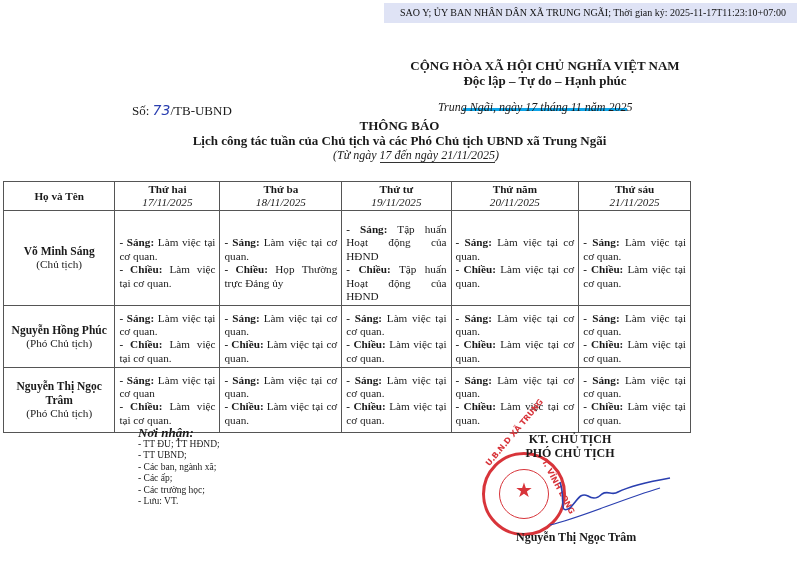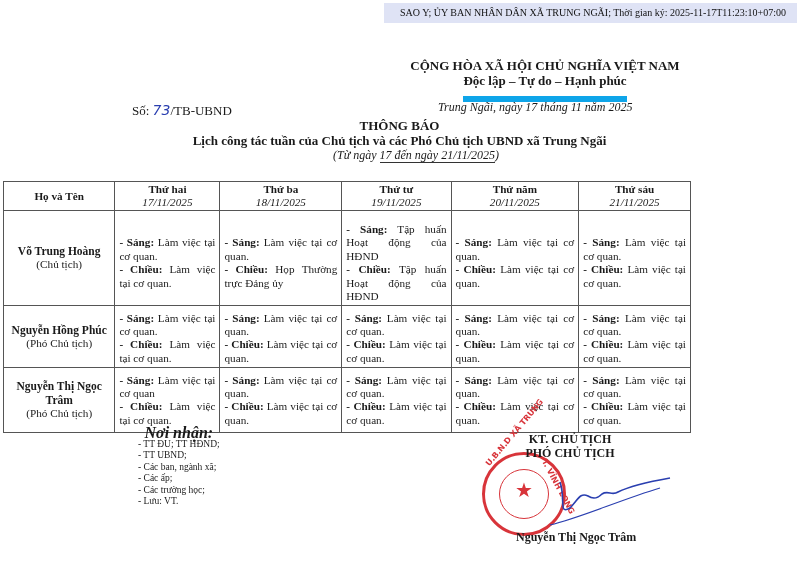--- a/index.html
+++ b/index.html
@@ -11,21 +11,21 @@
     background: #dfe3f5; font-size: 10px; line-height: 20px; padding-left: 16px;
     color: #111; white-space: nowrap; overflow: hidden;
   }
 
   .left-head { position: absolute; left: 100px; top: 58px; width: 160px; text-align: center; font-weight: bold; font-size: 13px; line-height: 15px; }
   .left-head .underline { display: inline-block; border-bottom: 1px solid #333; padding-bottom: 1px; }
   .doc-no { position: absolute; left: 132px; top: 102px; font-size: 13px; white-space: nowrap; }
   .doc-no .handnum { color: #2a3fb0; font-family: "DejaVu Sans", sans-serif; font-size: 14px; font-style: italic; }
 
   .right-head { position: absolute; left: 395px; top: 58px; width: 300px; text-align: center; font-weight: bold; font-size: 13px; line-height: 15px; }
-  .right-head .motto { display: inline-block; border-bottom: 6px solid #0ea5e9; padding-bottom: 8px; }
+  .right-head .motto { display: inline-block; border-bottom: 3px solid #0ea5e9; padding-bottom: 20px; }
   .date-line { position: absolute; left: 438px; top: 100px; font-style: italic; font-size: 12px; white-space: nowrap; }
 
   .title-block { position: absolute; left: 0; width: 799px; text-align: center; }
   .t1 { top: 118px; font-weight: bold; font-size: 13px; }
   .t2 { top: 133px; font-weight: bold; font-size: 13px; }
   .t3 { top: 148px; font-style: italic; font-size: 12px; padding-left: 33px; }
   .t3 .ul { border-bottom: 1px solid #333; }
 
   table.schedule {
     position: absolute; left: 3px; top: 181px; width: 688px;
@@ -38,21 +38,21 @@
   td.person .nm { display: block; font-weight: bold; font-size: 11.5px; }
   td.cell { padding: 2px 4px 2px 4px; text-align: justify; vertical-align: top; }
   td.cell .ln { display: block; }
   td.cell b { font-weight: bold; margin-top: 12px; }
   tr.r1 td { height: 80px; padding-top: 12px; }
   tr.r2 td { height: 62px; padding-top: 5px; }
   tr.r3 td { height: 65px; padding-top: 2px; }
   td.person { vertical-align: middle !important; padding-top: 2px !important; }
 
   .recipients { position: absolute; left: 138px; top: 427px; font-size: 9.5px; line-height: 11.5px; }
-  .recipients .hd { font-style: italic; font-weight: bold; font-size: 16px; text-align: center; }
+  .recipients .hd { font-style: italic; font-weight: bold; font-size: 13px; }
 
   .sign { position: absolute; left: 510px; top: 432px; width: 120px; text-align: center; font-weight: bold; font-size: 12px; line-height: 14px; }
   .seal { position: absolute; left: 482px; top: 452px; width: 84px; height: 84px; border-radius: 50%; border: 3px solid #d8343a; }
   .seal .inner { position: absolute; left: 14px; top: 14px; width: 50px; height: 50px; border-radius: 50%; border: 1.5px solid #d8343a; }
   .seal .star { position: absolute; left: 0; top: 10px; width: 100%; text-align: center; color: #d8343a; font-size: 20px; line-height: 20px; font-family: "DejaVu Sans", sans-serif; }
   .seal-text { position: absolute; color: #d8343a; font-size: 8px; font-weight: bold; font-family: "DejaVu Sans", sans-serif; }
   .signature-svg { position: absolute; left: 540px; top: 470px; }
   .signer { position: absolute; left: 516px; top: 530px; font-weight: bold; font-size: 12px; white-space: nowrap; }
 </style>
 </head>
@@ -93,21 +93,21 @@
       <th>Họ và Tên</th>
       <th><span>Thứ hai</span><span class="d">17/11/2025</span></th>
       <th><span>Thứ ba</span><span class="d">18/11/2025</span></th>
       <th><span>Thứ tư</span><span class="d">19/11/2025</span></th>
       <th><span>Thứ năm</span><span class="d">20/11/2025</span></th>
       <th><span>Thứ sáu</span><span class="d">21/11/2025</span></th>
     </tr>
   </thead>
   <tbody>
     <tr class="r1">
-      <td class="person"><span class="nm">Võ Trung Hoàng</span><span>(Chủ tịch)</span></td>
+      <td class="person"><span class="nm">Võ Minh Sáng</span><span>(Chủ tịch)</span></td>
       <td class="cell">
           <span class="ln"><b>- Sáng:</b> <span>Làm việc tại cơ quan.</span></span>
           <span class="ln"><b>- Chiều:</b> <span>Làm việc tại cơ quan.</span></span>
         </td>
       <td class="cell">
           <span class="ln"><b>- Sáng:</b> <span>Làm việc tại cơ quan.</span></span>
           <span class="ln"><b>- Chiều:</b> <span>Họp Thường trực Đảng ủy</span></span>
         </td>
       <td class="cell">
           <span class="ln"><b>- Sáng:</b> <span>Tập huấn Hoạt động của HĐND</span></span>

